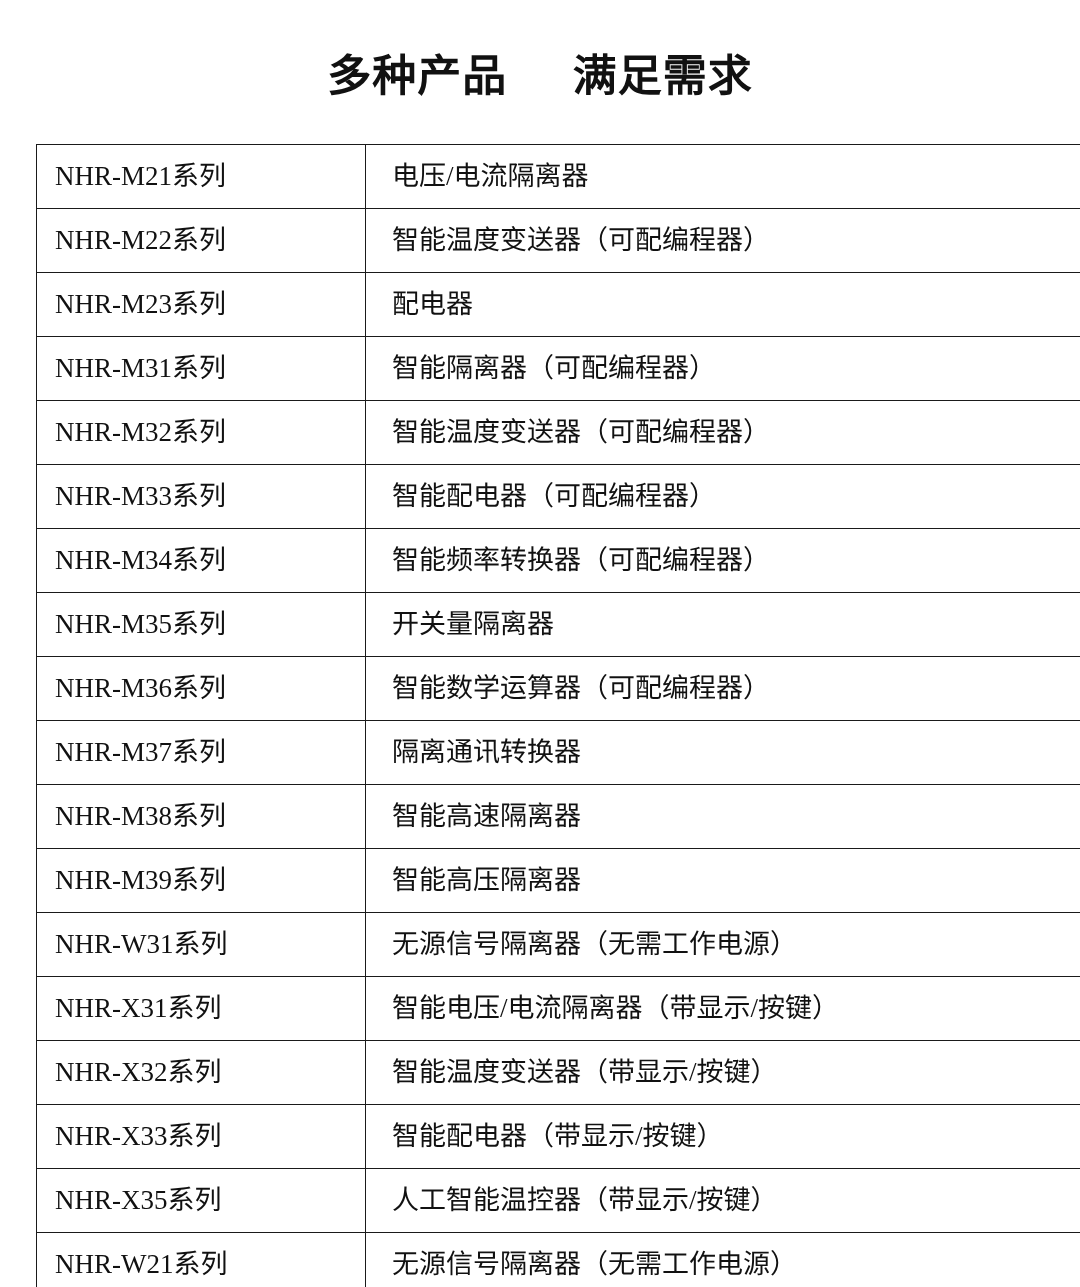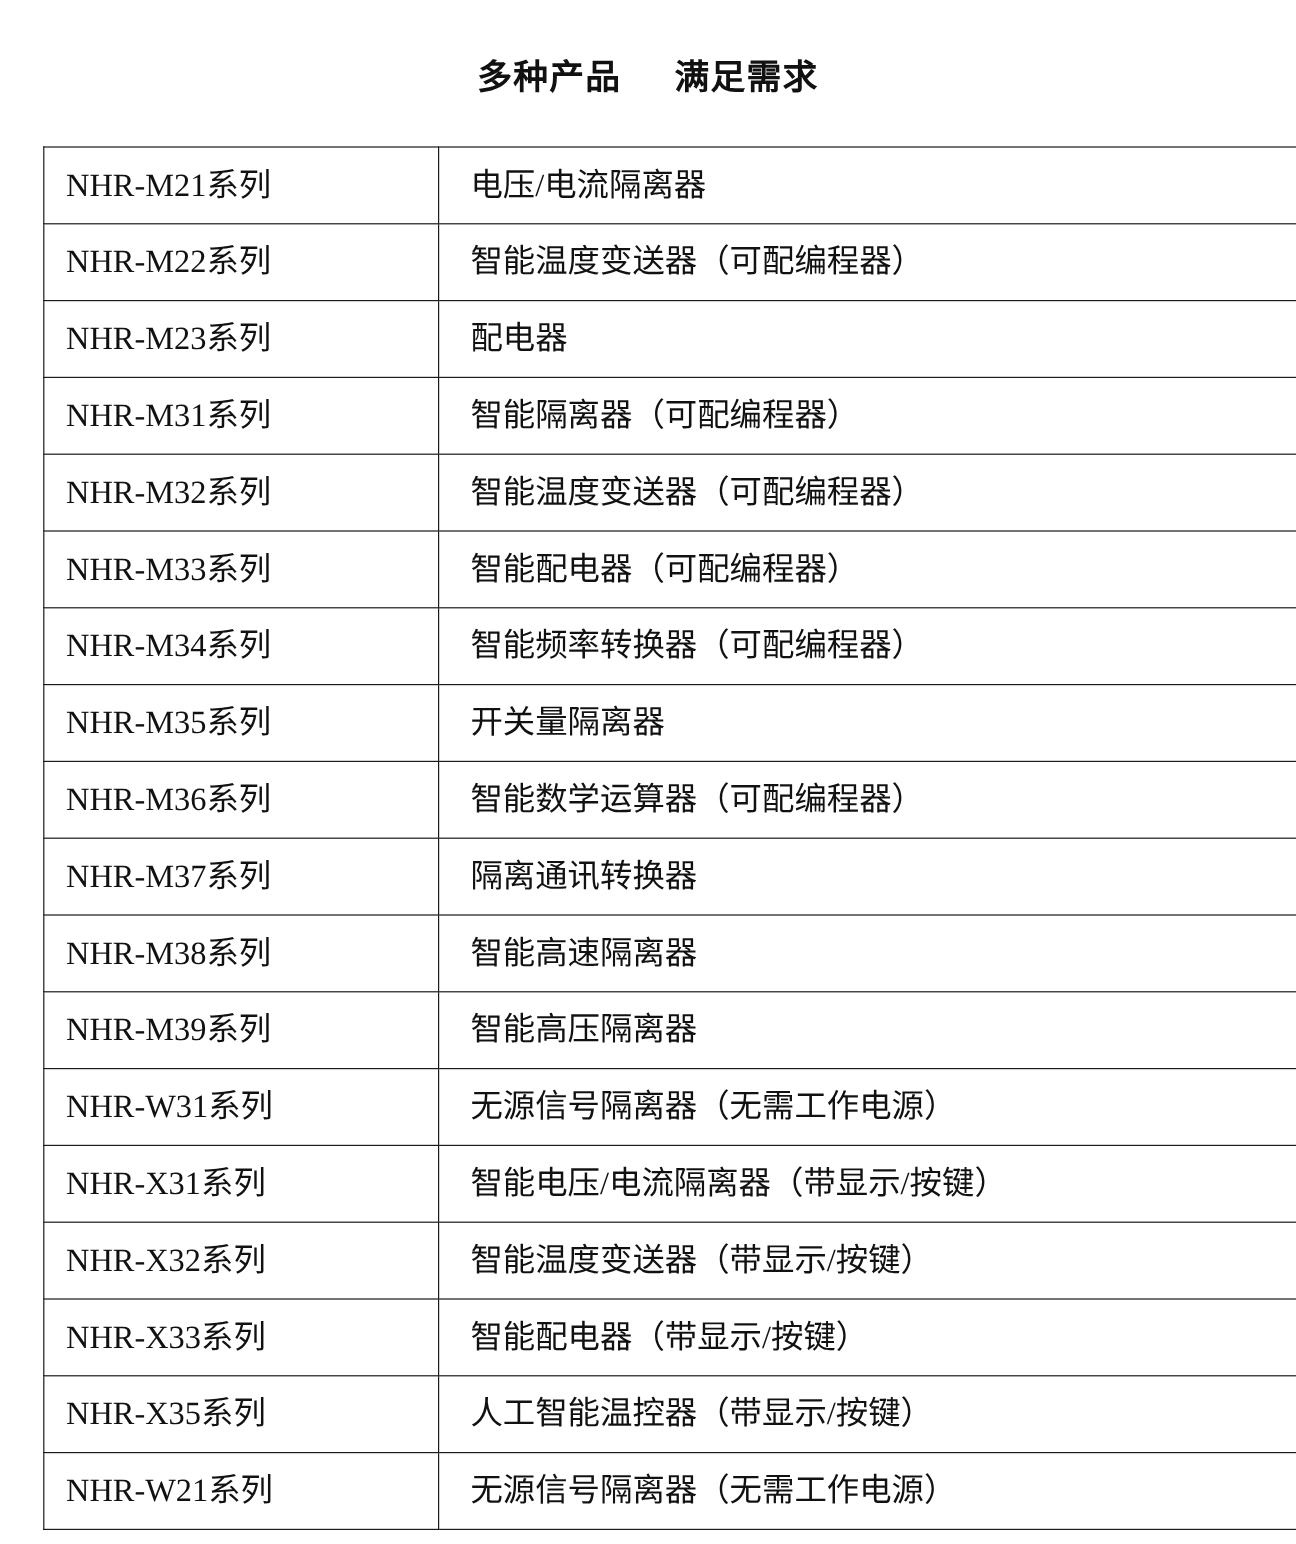--- a/index.html
+++ b/index.html
@@ -18,21 +18,21 @@
   .page {
     position: relative;
     width: 1080px;
     height: 1287px;
     box-sizing: border-box;
   }
   .title {
     text-align: center;
     font-family: "DejaVu Sans", "Liberation Sans", sans-serif;
     font-weight: bold;
-    font-size: 29px;
+    font-size: 44px;
     letter-spacing: 1px;
     color: #111111;
     margin: 0;
     padding-top: 40px;
     padding-bottom: 24px;
     white-space: pre;
   }
   .table-wrap {
     padding: 16px 36px 0 36px;
   }

